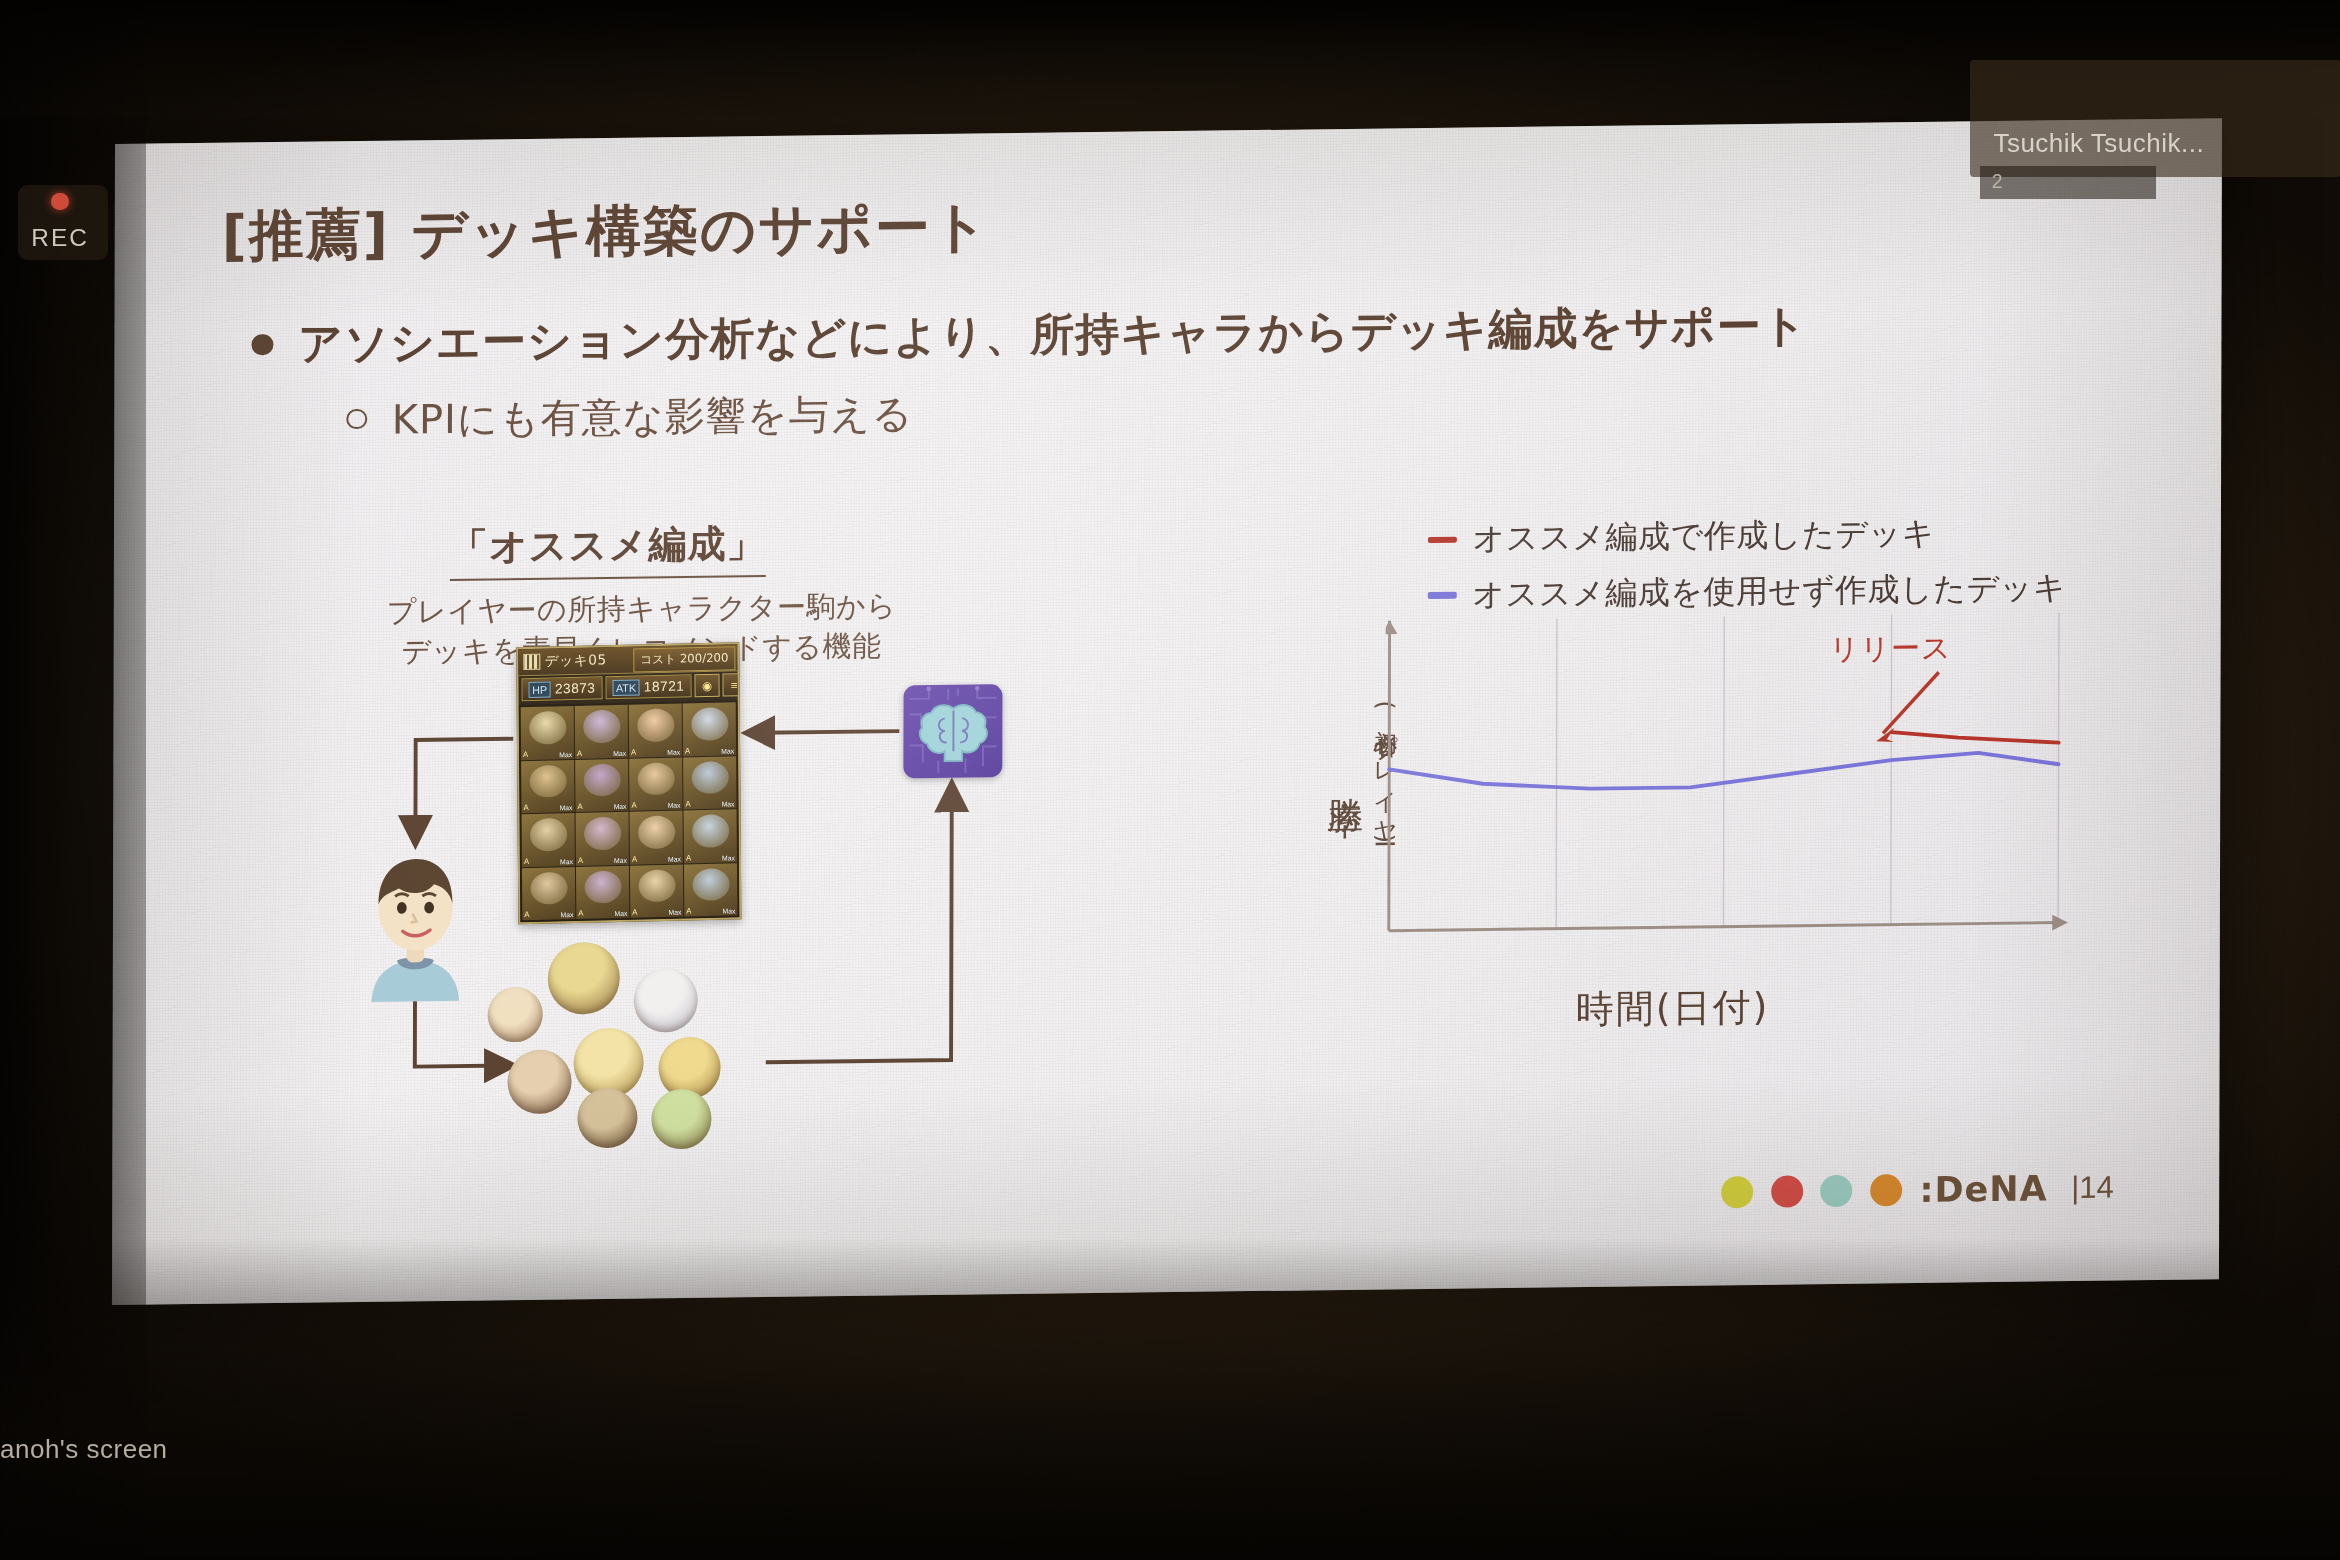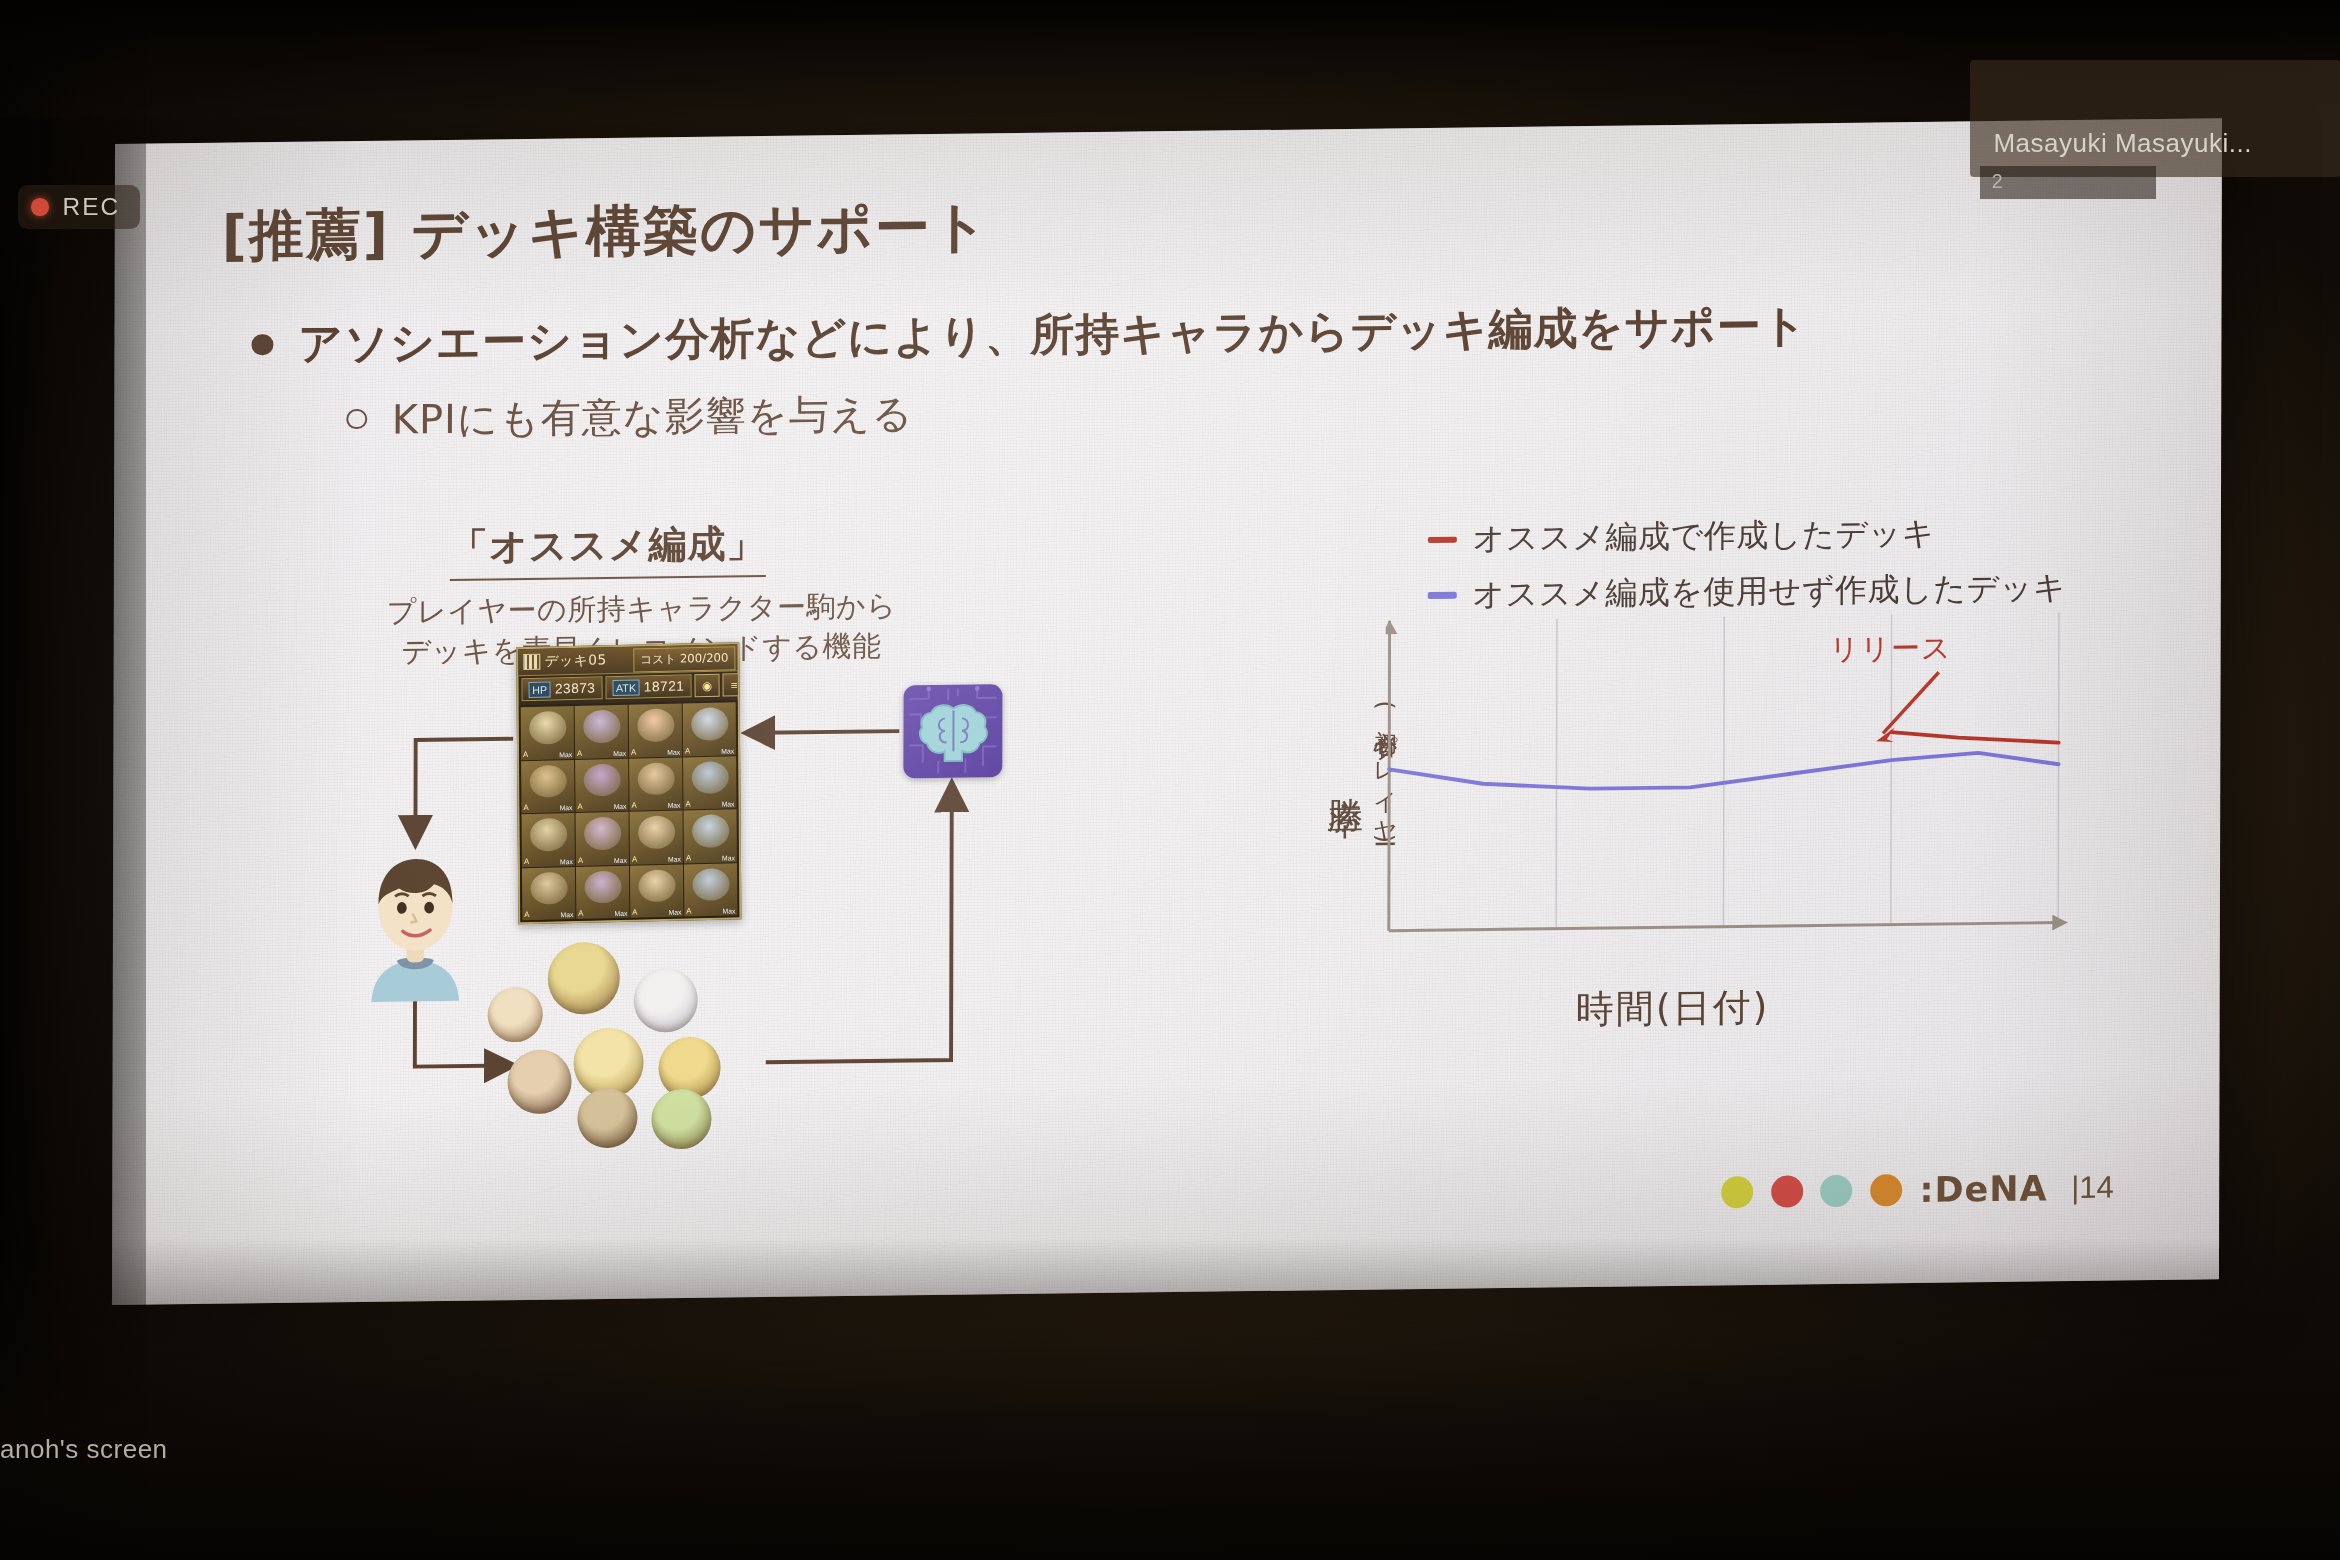--- a/index.html
+++ b/index.html
@@ -120,21 +120,21 @@
   .release{position:absolute;left:546px;top:117px;font-size:29px;color:#b63a2c;letter-spacing:1px;white-space:nowrap;}
 
   
   .footer{position:absolute;left:1609px;top:1048px;display:flex;align-items:center;gap:17.6px;}
   .fdot{width:32px;height:32px;border-radius:50%;}
   .dena{font-size:35px;font-weight:700;color:#6b4f36;letter-spacing:1px;font-family:"DejaVu Sans",sans-serif;}
   .pageno{font-size:31px;color:#6b4f36;margin-left:5.9px;}
 
   
   .rec{position:absolute;left:17.6px;top:185px;display:flex;align-items:center;gap:13.7px;
-        padding:7.8px 19.5px 7.8px 13.7px;border-radius:9.8px;background:rgba(46,34,21,.55);}
+        padding:7.8px 19.5px 7.8px 13.7px;border-radius:9.8px;background:rgba(46,34,21,.55);flex-direction:column;}
   .rec-dot{width:17.6px;height:17.6px;border-radius:50%;background:#d04a3a;box-shadow:0 0 8.8px rgba(208,74,58,.8);}
   .rec-txt{font-size:24.4px;color:#cfc8bd;letter-spacing:2px;}
   .presenter{position:absolute;left:1970px;top:60px;width:371px;height:117px;
         background:rgba(58,43,27,.62);border-radius:3.9px;}
   .presenter .nm{position:absolute;left:23.4px;bottom:17.6px;font-size:26px;color:#d8d2c8;letter-spacing:0.5px;white-space:nowrap;}
   .thumb-badge{position:absolute;left:1980px;top:166px;width:176px;height:33px;background:rgba(30,22,13,.55);}
   .thumb-badge span{position:absolute;left:11.7px;top:3.9px;font-size:19.5px;color:#bdb4a6;}
   .screenname{position:absolute;left:0px;top:1434px;font-size:26px;color:#b5ada0;letter-spacing:0.5px;}
 </style>
 </head>
@@ -406,21 +406,21 @@
   <div class="room-dark-left"></div>
   <div class="room-dark-top"></div>
   <div class="room-dark-bottom"></div>
 
   <div class="rec">
     <span class="rec-dot"></span>
     <span class="rec-txt">REC</span>
   </div>
 
   <div class="presenter">
-    <span class="nm">Masayuki Masayuki...</span>
+    <span class="nm">Tsuchik Tsuchik...</span>
   </div>
   <div class="thumb-badge">
     <span>2</span>
   </div>
 
   <div class="screenname">anoh's screen</div>
 </div>
 
 
 </body></html>

